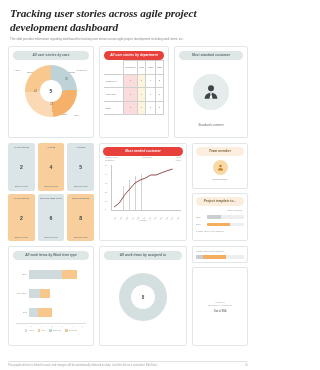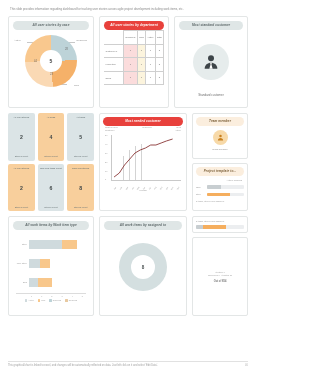--- a/index.html
+++ b/index.html
@@ -202,20 +202,21 @@
     display:flex; justify-content:space-between; align-items:center;
   }
   .footer-text { font-size:2.6px; color:#a0a0a0; }
   .footer-page { font-size:2.6px; color:#b5b5b5; }
 </style>
 </head>
 <body>
 
 <div class="slide">
 
+  <div class="title">Tracking user stories across agile project development dashboard</div>
   <div class="subtitle">This slide provides information regarding dashboard for tracking user stories across agile project development including work items, etc.</div>
 
   <div class="row r1">
 
     <div class="card c-donutcase">
       <div class="card-body">
         <div class="pill pill-grey">All user stories by case</div>
         <div class="donut-wrap">
           <span class="lbl lbl-tl">Active</span>
           <span class="lbl lbl-tr">Resolved</span>

